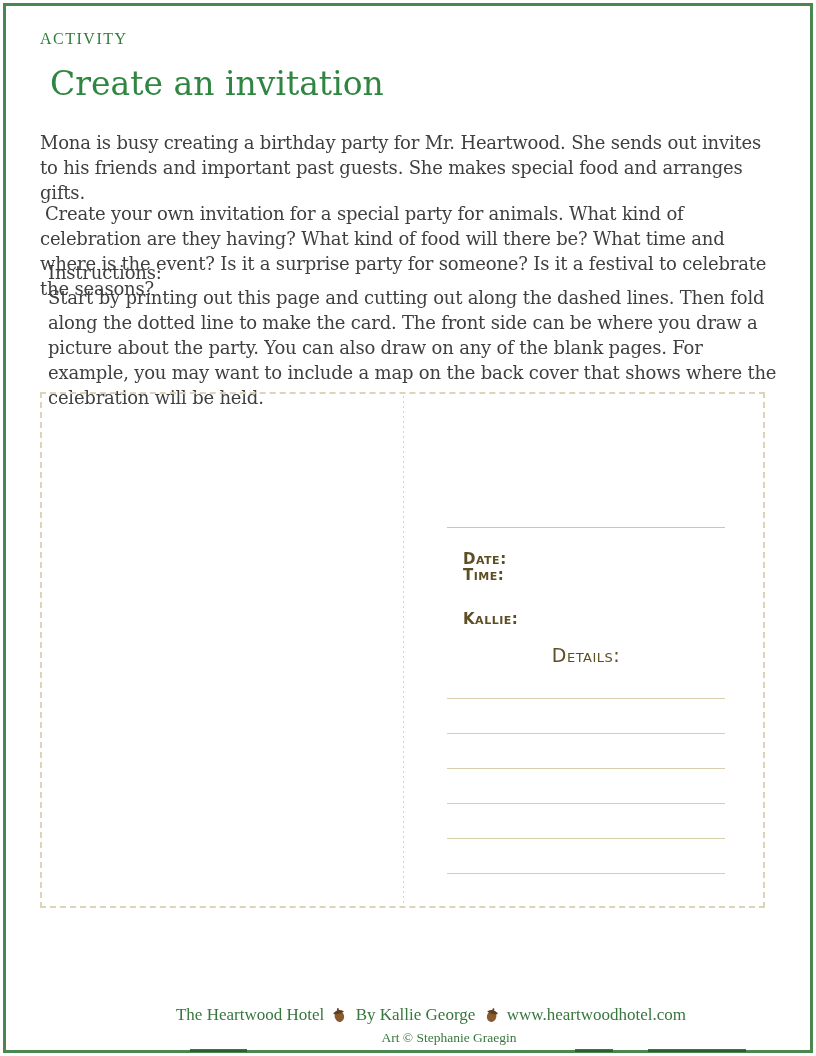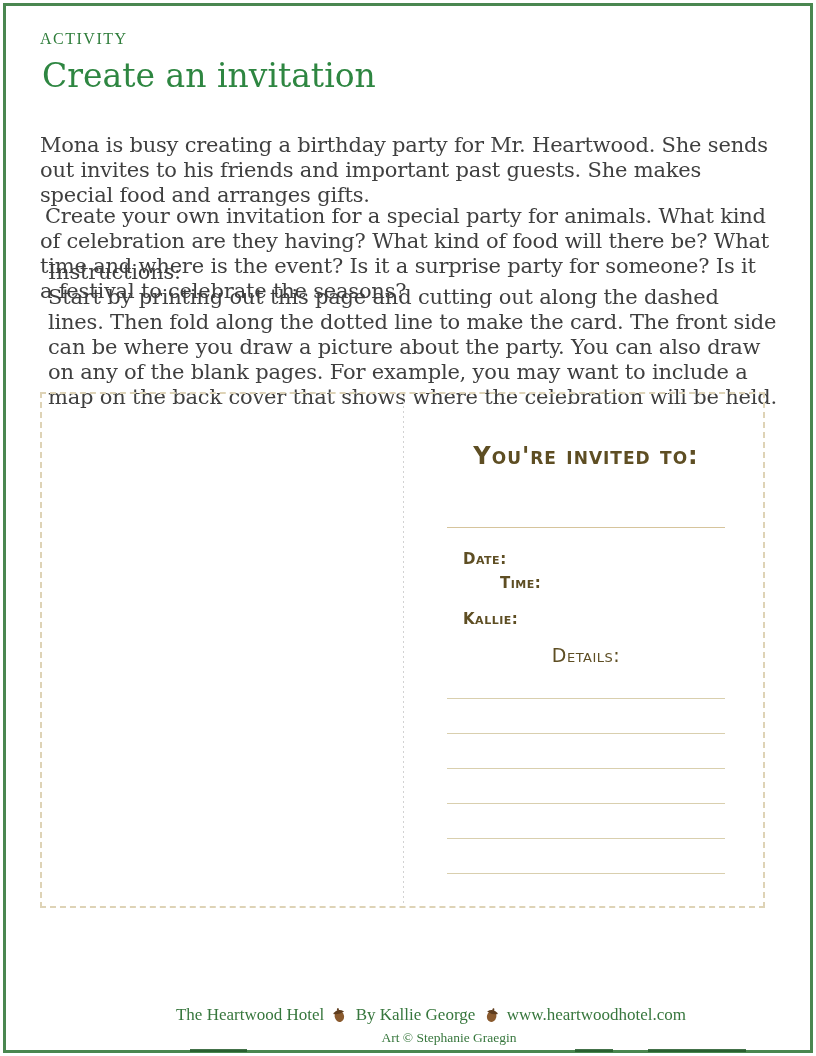--- a/index.html
+++ b/index.html
@@ -16,21 +16,21 @@
     font-family:"Liberation Serif",serif;font-weight:normal;
     font-size:16px;letter-spacing:1.5px;color:#2f7d3b;
   }
   .page-title{
     position:absolute;left:38px;top:52px;
     font-family:"DejaVu Serif",serif;font-weight:400;
     font-size:33px;color:#2e8641;
   }
   .para{
     position:absolute;left:40px;width:732px;
-    font-family:"DejaVu Serif",serif;font-size:21px;line-height:25px;
+    font-family:"DejaVu Serif",serif;font-size:18px;line-height:25px;
     color:#3f3f3f;letter-spacing:-0.2px;
   }
   .para-1{top:112px;}
   .para-2{top:183px;text-indent:5px;}
   .instructions{top:260px;margin-left:8px;}
   .instructions .head{display:block;}
   
   .cutout{
     position:absolute;left:40px;top:392px;width:721px;height:512px;
     border:2px dashed #ded3b6;
@@ -45,21 +45,21 @@
   .invite-heading{
     position:absolute;top:48px;left:24px;width:318px;text-align:center;
     font-size:24px;letter-spacing:1px;font-weight:bold;
   }
   .blank-line{
     position:absolute;top:133px;left:44px;width:278px;height:0;
     border-top:1px solid #d6c49c;
   }
   .field-label{position:absolute;left:60px;font-size:15px;font-weight:bold;letter-spacing:0.5px;}
   .field-date{top:156px;}
-  .field-time{top:180px;margin-left:37px;}
+  .field-time{top:172px;}
   .field-place{top:216px;}
   .details-label{
     position:absolute;top:250px;left:44px;width:278px;text-align:center;
     font-size:19px;font-weight:normal;letter-spacing:0.5px;
   }
   .details-lines{position:absolute;top:270px;left:44px;width:278px;}
   .rule-line{height:34px;border-bottom:1px solid #d9cfae;}
   
   .footer{
     position:absolute;left:0;top:1005px;width:816px;text-align:center;
@@ -76,35 +76,34 @@
   .clip-a1{left:190px;width:57px;}
   .clip-a2{left:575px;width:38px;}
   .clip-a3{left:648px;width:98px;}
 </style>
 </head>
 <body>
 
 <div class="frame"></div>
 
 <div class="eyebrow">ACTIVITY</div>
-<h1 class="page-title" style="margin:4px;">Create an invitation</h1>
+<h1 class="page-title" style="margin:12px;">Create an invitation</h1>
 
 <p class="para para-1">Mona is busy creating a birthday party for Mr. Heartwood. She sends out invites to his friends and important past guests. She makes special food and arranges gifts.</p>
 <p class="para para-2">Create your own invitation for a special party for animals. What kind of celebration are they having? What kind of food will there be? What time and where is the event? Is it a surprise party for someone? Is it a festival to celebrate the seasons?</p>
 
 <div class="para instructions">
   <span class="head">Instructions:</span>
   <span>Start by printing out this page and cutting out along the dashed lines. Then fold along the dotted line to make the card. The front side can be where you draw a picture about the party. You can also draw on any of the blank pages. For example, you may want to include a map on the back cover that shows where the celebration will be held.</span>
 </div>
 
 <div class="cutout">
   <div class="drawing-area"></div>
   <div class="fold-line"></div>
   <div class="invite-panel">
-    <div class="brown invite-heading">You're invited to:</div>
     <div class="blank-line"></div>
     <div class="brown field-label field-date">Date:</div>
     <div class="brown field-label field-time">Time:</div>
     <div class="brown field-label field-place">Kallie:</div>
     <div class="brown details-label">Details:</div>
     <div class="details-lines">
         <div class="rule-line"></div>
         <div class="rule-line"></div>
         <div class="rule-line"></div>
         <div class="rule-line"></div>

